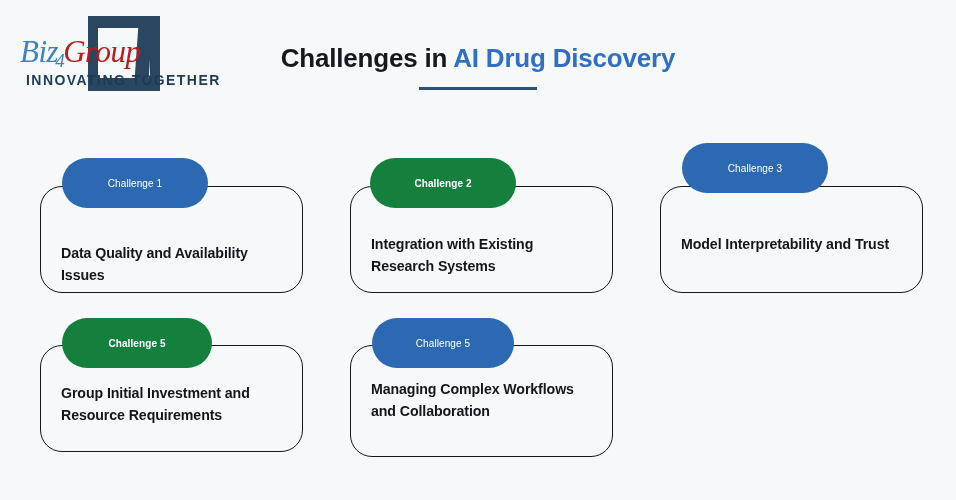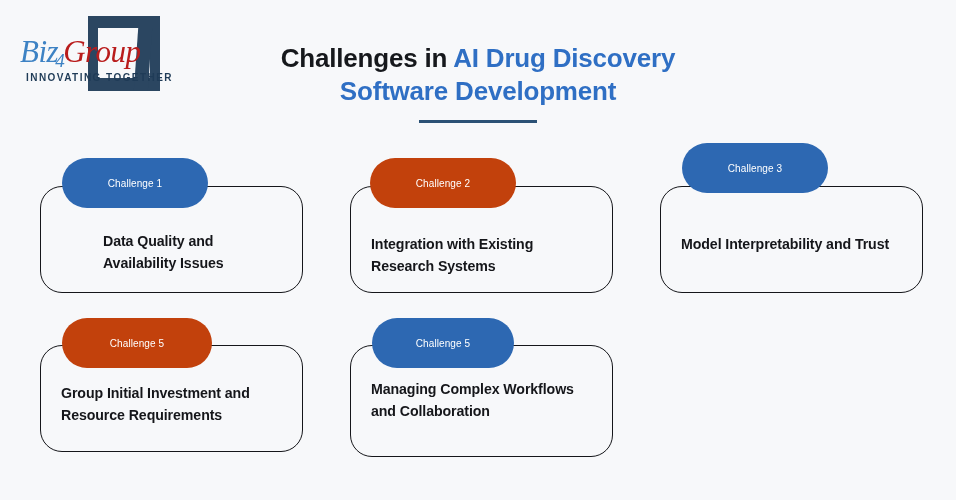--- a/index.html
+++ b/index.html
@@ -65,21 +65,21 @@
     font-size: 19px;
     vertical-align: -5px;
     margin-left: -3px;
     margin-right: -1px;
   }
   .lw-group { color: #b91c1c; }
   #logo-tagline {
     position: absolute;
     left: 6px;
     top: 56px;
-    font-size: 10px;
+    font-size: 14px;
     letter-spacing: 1.45px;
     font-weight: 700;
     color: #1f3b57;
     white-space: nowrap;
   }
 
   
   #title-block {
     position: absolute;
     left: 248px;
@@ -130,30 +130,30 @@
     align-items: center;
     justify-content: center;
     color: #ffffff;
     font-size: 10px;
     font-weight: 400;
     letter-spacing: 0.1px;
     box-sizing: border-box;
     padding: 0 18px;
   }
   .pill-dark { background: #2d68b2; }
-  .pill-light { background: #c2410c; }
+  .pill-light { background: #15803d; font-weight: bold; }
 
   
   #card-1 { left: 40px;  top: 186px; height: 107px; }
   #card-2 { left: 350px; top: 186px; height: 107px; }
   #card-3 { left: 660px; top: 186px; height: 107px; }
   #pill-1 { left: 62px;  top: 158px; width: 146px; }
   #pill-2 { left: 370px; top: 158px; width: 146px; }
   #pill-3 { left: 682px; top: 143px; width: 146px; }
-  #card-1 .card-body { top: 43px; margin-left: 42px; }
+  #card-1 .card-body { top: 55px; }
   #card-2 .card-body { top: 46px; }
   #card-3 .card-body { top: 46px; }
 
   
   #card-4 { left: 40px;  top: 345px; height: 107px; }
   #card-5 { left: 350px; top: 345px; height: 112px; }
   #pill-4 { left: 62px;  top: 318px; width: 150px; }
   #pill-5 { left: 372px; top: 318px; width: 142px; }
   #card-4 .card-body { top: 36px; }
   #card-5 .card-body { top: 32px; }
@@ -168,23 +168,20 @@
   <div id="logo-wordmark">
     <span class="lw-biz">Biz</span><span class="lw-four">4</span><span class="lw-group">Group</span>
   </div>
   <div id="logo-tagline">INNOVATING TOGETHER</div>
 </div>
 
 <div id="title-block">
   <div id="title-line-1">
     <span class="t-dark">Challenges in </span><span class="t-blue">AI Drug Discovery</span>
   </div>
-  <div id="title-line-2">
-    <span class="t-blue">Software Development</span>
-  </div>
   <div id="title-divider"></div>
 </div>
 
 <div class="card" id="card-1">
   <div class="card-body">Data Quality and Availability Issues</div>
 </div>
 <div class="pill pill-dark" id="pill-1">Challenge 1</div>
 
 <div class="card" id="card-2">
   <div class="card-body">Integration with Existing Research Systems</div>

